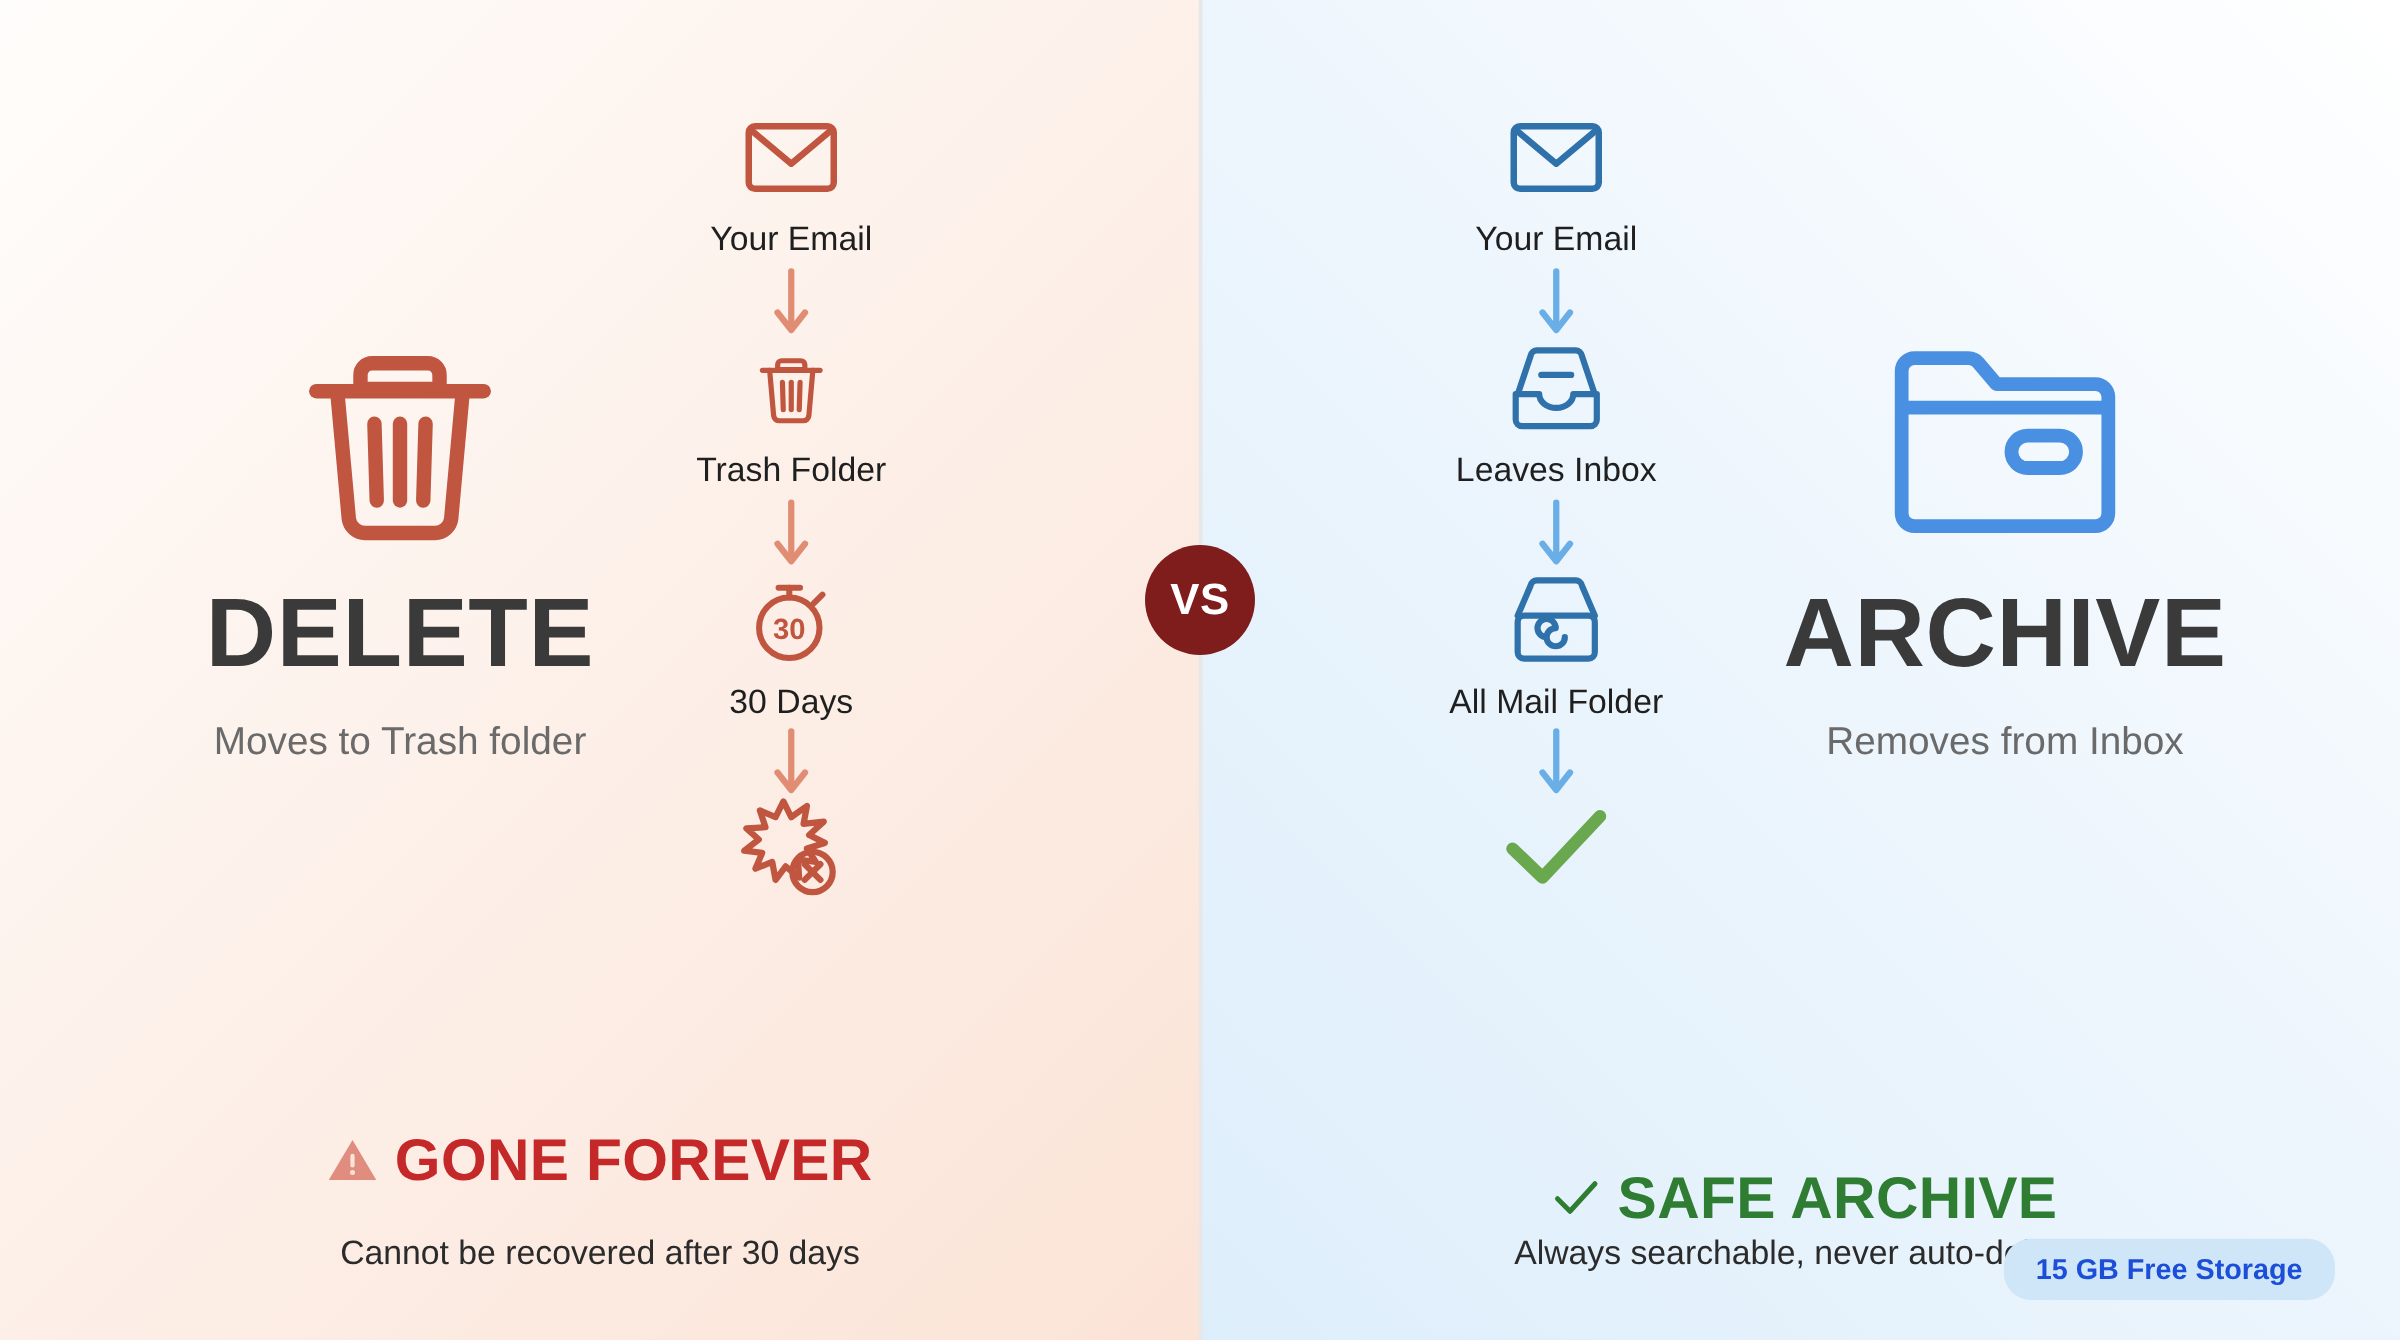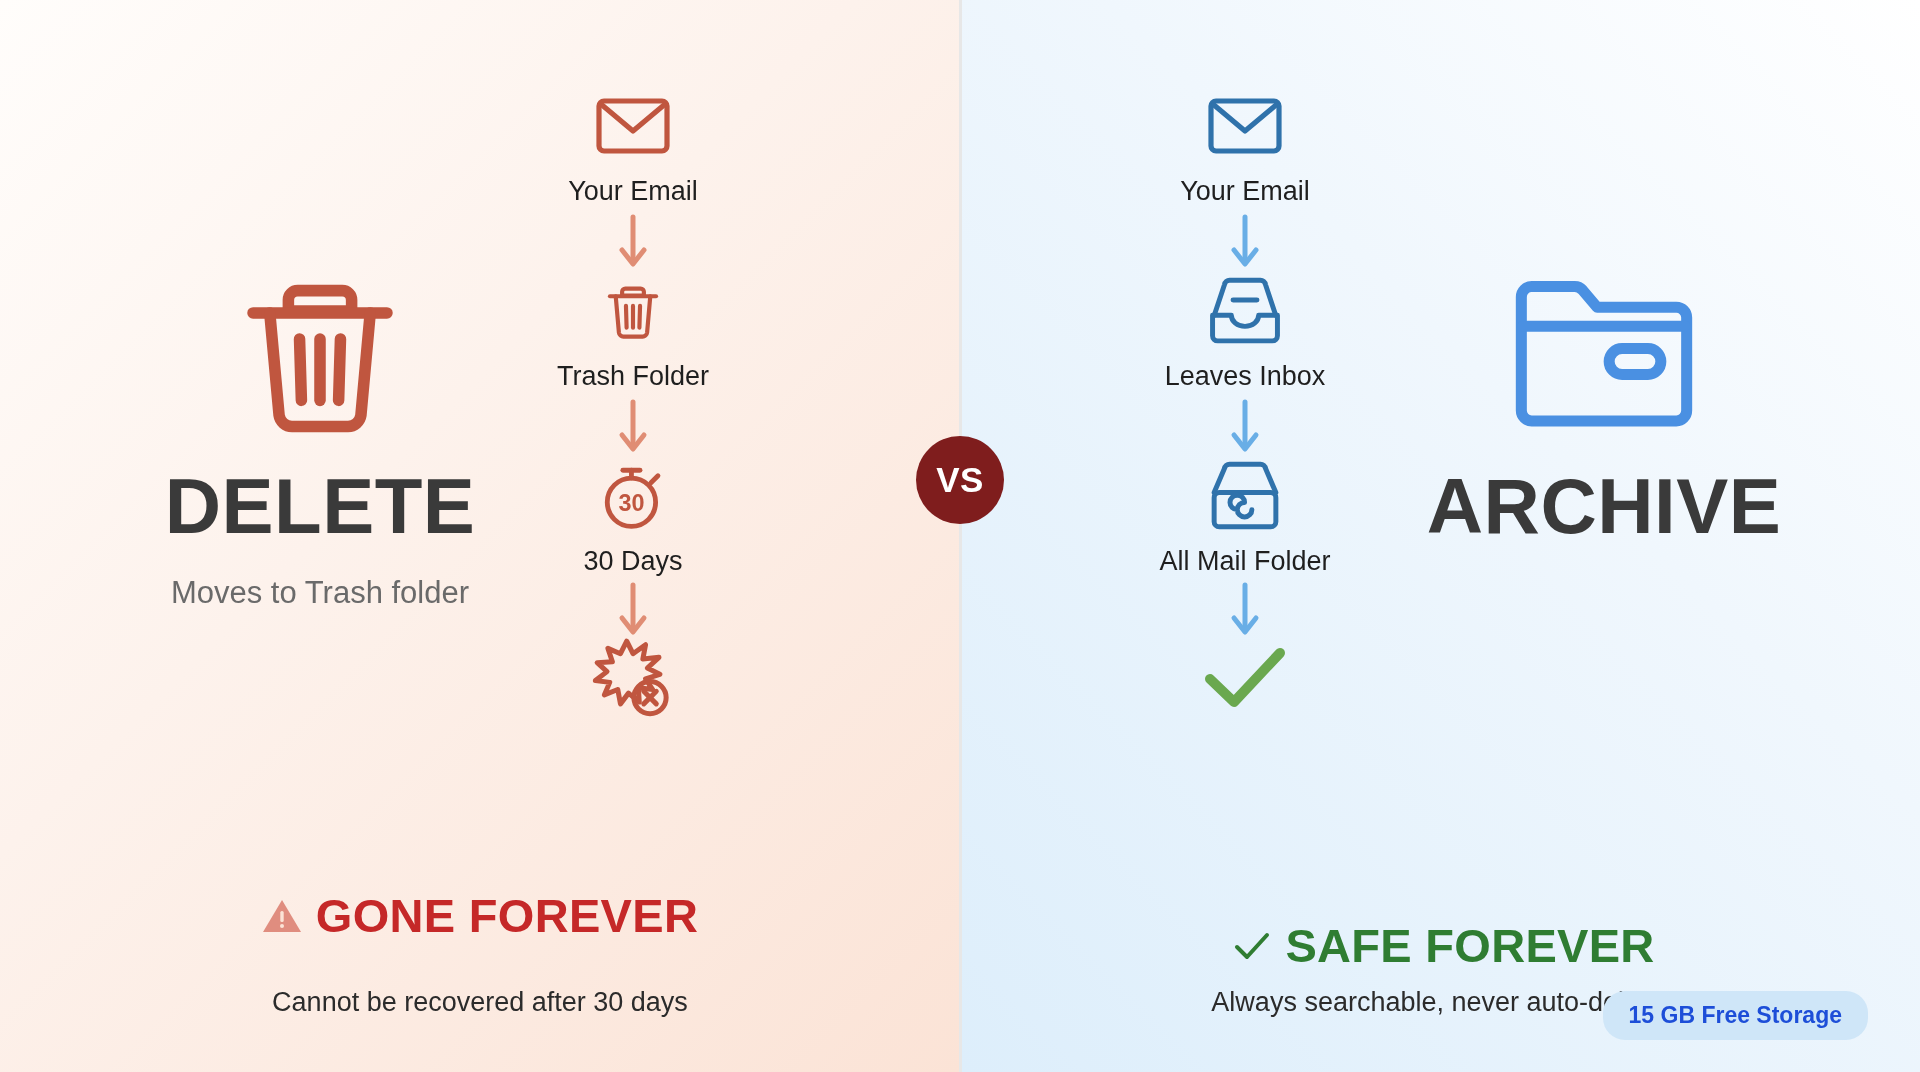--- a/index.html
+++ b/index.html
@@ -78,21 +78,21 @@
   .verdict.right-verdict { left:104px; }
 
   .verdict-head {
     display:flex; align-items:center; gap:14px;
     font-size:47px; font-weight:bold; letter-spacing:0.3px; line-height:1;
   }
   .verdict-head.danger { color:#c52828; }
   .verdict-head.good   { color:#2f7d32; }
 
   .verdict-sub {
-    margin-top:18px; font-size:27px; color:#2b2b2b; font-weight:400;
+    margin-top:6px; font-size:27px; color:#2b2b2b; font-weight:400;
   }
 
   
   .vs-badge {
     position:absolute; left:50%; top:436px; transform:translate(-50%,0);
     width:88px; height:88px; border-radius:50%;
     background:#7f1d1d; z-index:6;
     display:flex; align-items:center; justify-content:center;
     color:#ffffff; font-size:35px; font-weight:bold; letter-spacing:0.5px;
   }
@@ -288,30 +288,31 @@
     <div class="hero right-hero">
       <div class="hero-icon">
         <svg width="186" height="160" viewBox="0 0 108 92" fill="none" stroke="#4a90e2" stroke-width="6.4" stroke-linecap="round" stroke-linejoin="round">
           <path d="M6 80 V14 a6 6 0 0 1 6 -6 h25 a6 6 0 0 1 4.5 2 L50 20 h46 a6 6 0 0 1 6 6 v54
                    a6 6 0 0 1 -6 6 H12 a6 6 0 0 1 -6 -6 Z"></path>
           <line x1="7" y1="31" x2="101" y2="31"></line>
           <rect x="57" y="44" width="30" height="15" rx="7.5"></rect>
         </svg>
       </div>
       <div class="hero-title">ARCHIVE</div>
+      <div class="hero-sub">Removes from Inbox</div>
     </div>
 
     <div class="verdict right-verdict">
       <div class="verdict-head good">
         <span>
           <svg width="38" height="32" viewBox="0 0 38 32" fill="none" stroke="#2f7d32" stroke-width="4" stroke-linecap="round" stroke-linejoin="round">
             <path d="M4 17 L14 27 L34 5"></path>
           </svg>
         </span>
-        <span>SAFE FOREVER</span>
+        <span>SAFE ARCHIVE</span>
       </div>
       <div class="verdict-sub">Always searchable, never auto-deleted</div>
     </div>
 
     <div class="storage-pill">15 GB Free Storage</div>
   </div>
 
   <div class="divider"></div>
 
   <div class="vs-badge">VS</div>

